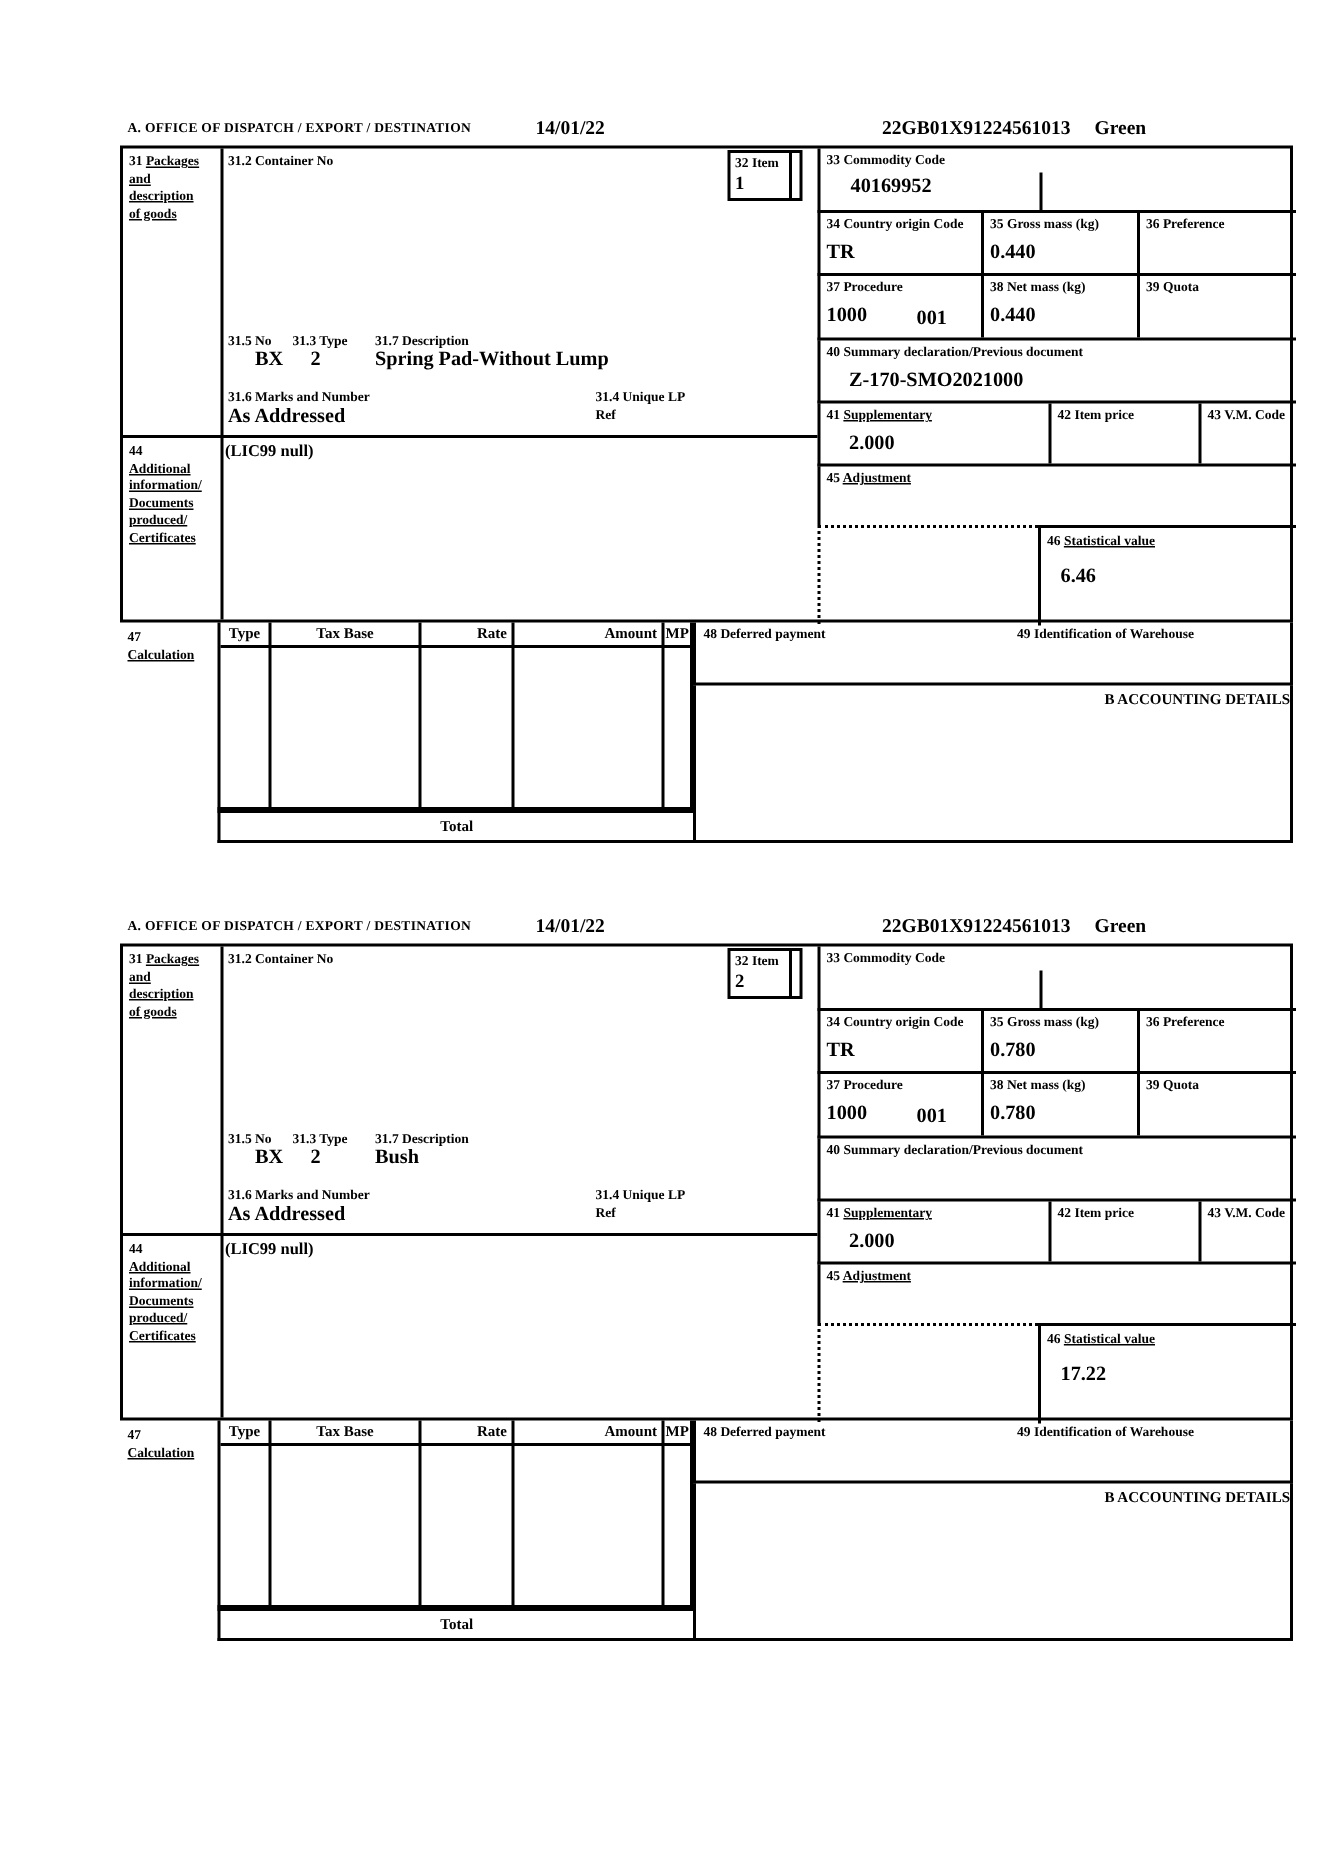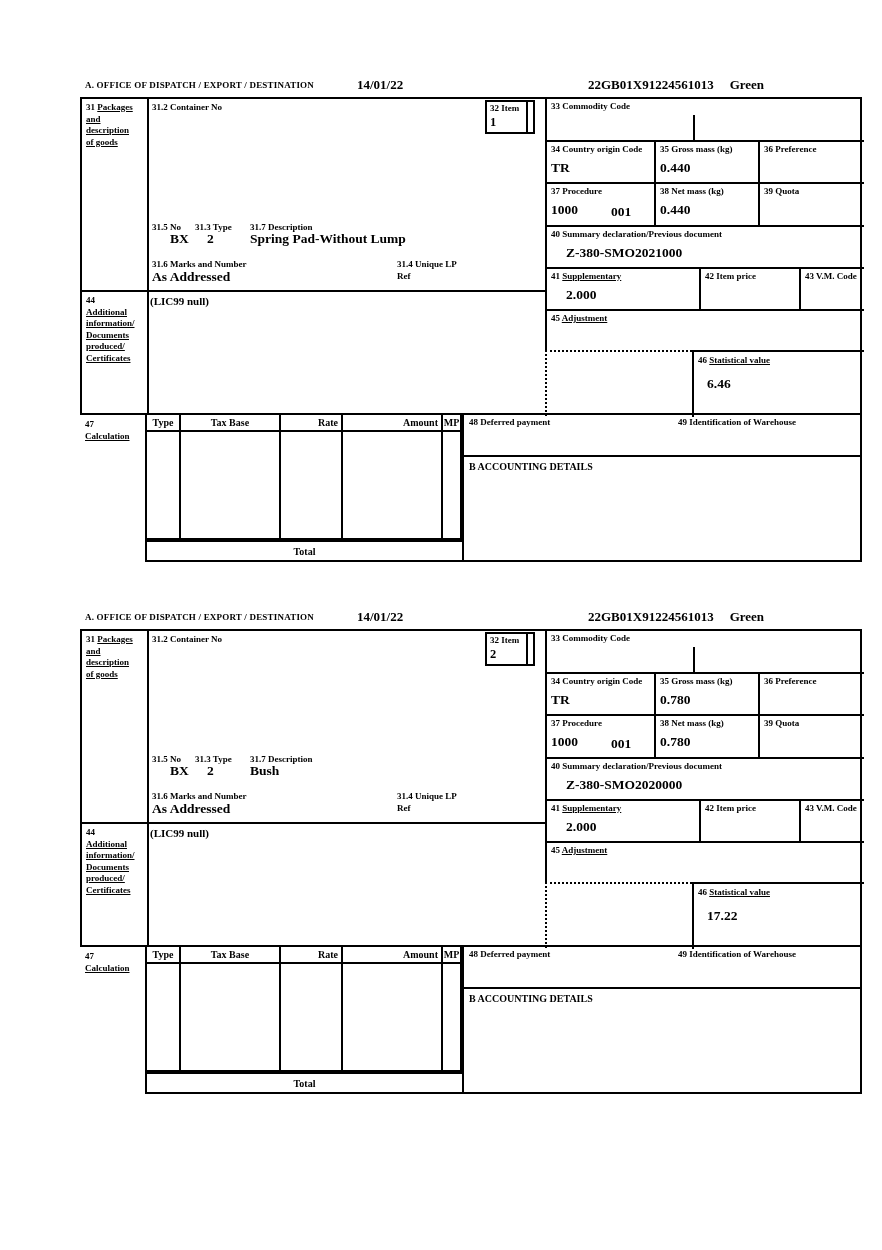--- a/index.html
+++ b/index.html
@@ -77,21 +77,21 @@
   .total-row { position:absolute; left:65px; top:125px; width:317px; height:22px;
                border:2px solid #000; border-right:none; font-size:10px; font-weight:bold;
                text-align:center; padding-top:4px; }
   .box48 { position:absolute; left:382px; top:0; width:210px; height:42px;
            border-left:2px solid #000; border-bottom:2px solid #000; padding:2px 0 0 5px; }
   .box49 { position:absolute; left:592px; top:0; width:190px; height:42px;
            border-right:2px solid #000; border-bottom:2px solid #000; padding:2px 0 0 6px; }
   .boxB  { position:absolute; left:382px; top:42px; width:400px; height:105px;
            border-left:2px solid #000; border-right:2px solid #000; border-bottom:2px solid #000;
            padding:4px 0 0 5px; }
-  .boxB .lbl { font-size:10px; }
+  .boxB .lbl { font-size:10px;text-align:right; }
 </style>
 </head>
 <body>
 
 <div class="sheet">
 
   <div class="section s1">
     <div class="hdr-office lbl">A.  OFFICE OF DISPATCH / EXPORT / DESTINATION</div>
     <div class="hdr-date">14/01/22</div>
     <div class="hdr-cons">
@@ -139,20 +139,21 @@
           <span class="m2">31.4 Unique LP Ref</span>
         </div>
         <div class="mk-val val">As Addressed</div>
         <div class="lic val">(LIC99 null)</div>
       </div>
 
       <div class="rightcol">
         <div class="rrow r33">
           <div class="cell" style="left:0;width:100%;">
             <div class="lbl">33 Commodity Code</div>
+            <div class="val">40169952</div>
           </div>
           <div class="tick33"></div>
         </div>
         <div class="rrow r34 g1">
           <div class="cell ca">
             <div class="lbl">34 Country origin Code</div>
             <div class="val">TR</div>
           </div>
           <div class="cell cb bl">
             <div class="lbl">35 Gross mass (kg)</div>
@@ -172,21 +173,21 @@
             <div class="lbl">38 Net mass (kg)</div>
             <div class="val">0.440</div>
           </div>
           <div class="cell cc bl">
             <div class="lbl">39 Quota</div>
           </div>
         </div>
         <div class="rrow r40">
           <div class="cell" style="left:0;width:100%;">
             <div class="lbl">40 Summary declaration/Previous document</div>
-            <div class="val ind19">Z-380-SMO2021000</div>
+            <div class="val ind19">Z-170-SMO2021000</div>
           </div>
         </div>
         <div class="rrow r41 g2">
           <div class="cell ca">
             <div class="lbl"><span>41</span> <span class="u">Supplementary</span></div>
             <div class="val ind19">2.000</div>
           </div>
           <div class="cell cb bl">
             <div class="lbl">42 Item price</div>
           </div>
@@ -323,21 +324,20 @@
             <div class="lbl">38 Net mass (kg)</div>
             <div class="val">0.780</div>
           </div>
           <div class="cell cc bl">
             <div class="lbl">39 Quota</div>
           </div>
         </div>
         <div class="rrow r40">
           <div class="cell" style="left:0;width:100%;">
             <div class="lbl">40 Summary declaration/Previous document</div>
-            <div class="val ind19">Z-380-SMO2020000</div>
           </div>
         </div>
         <div class="rrow r41 g2">
           <div class="cell ca">
             <div class="lbl"><span>41</span> <span class="u">Supplementary</span></div>
             <div class="val ind19">2.000</div>
           </div>
           <div class="cell cb bl">
             <div class="lbl">42 Item price</div>
           </div>

